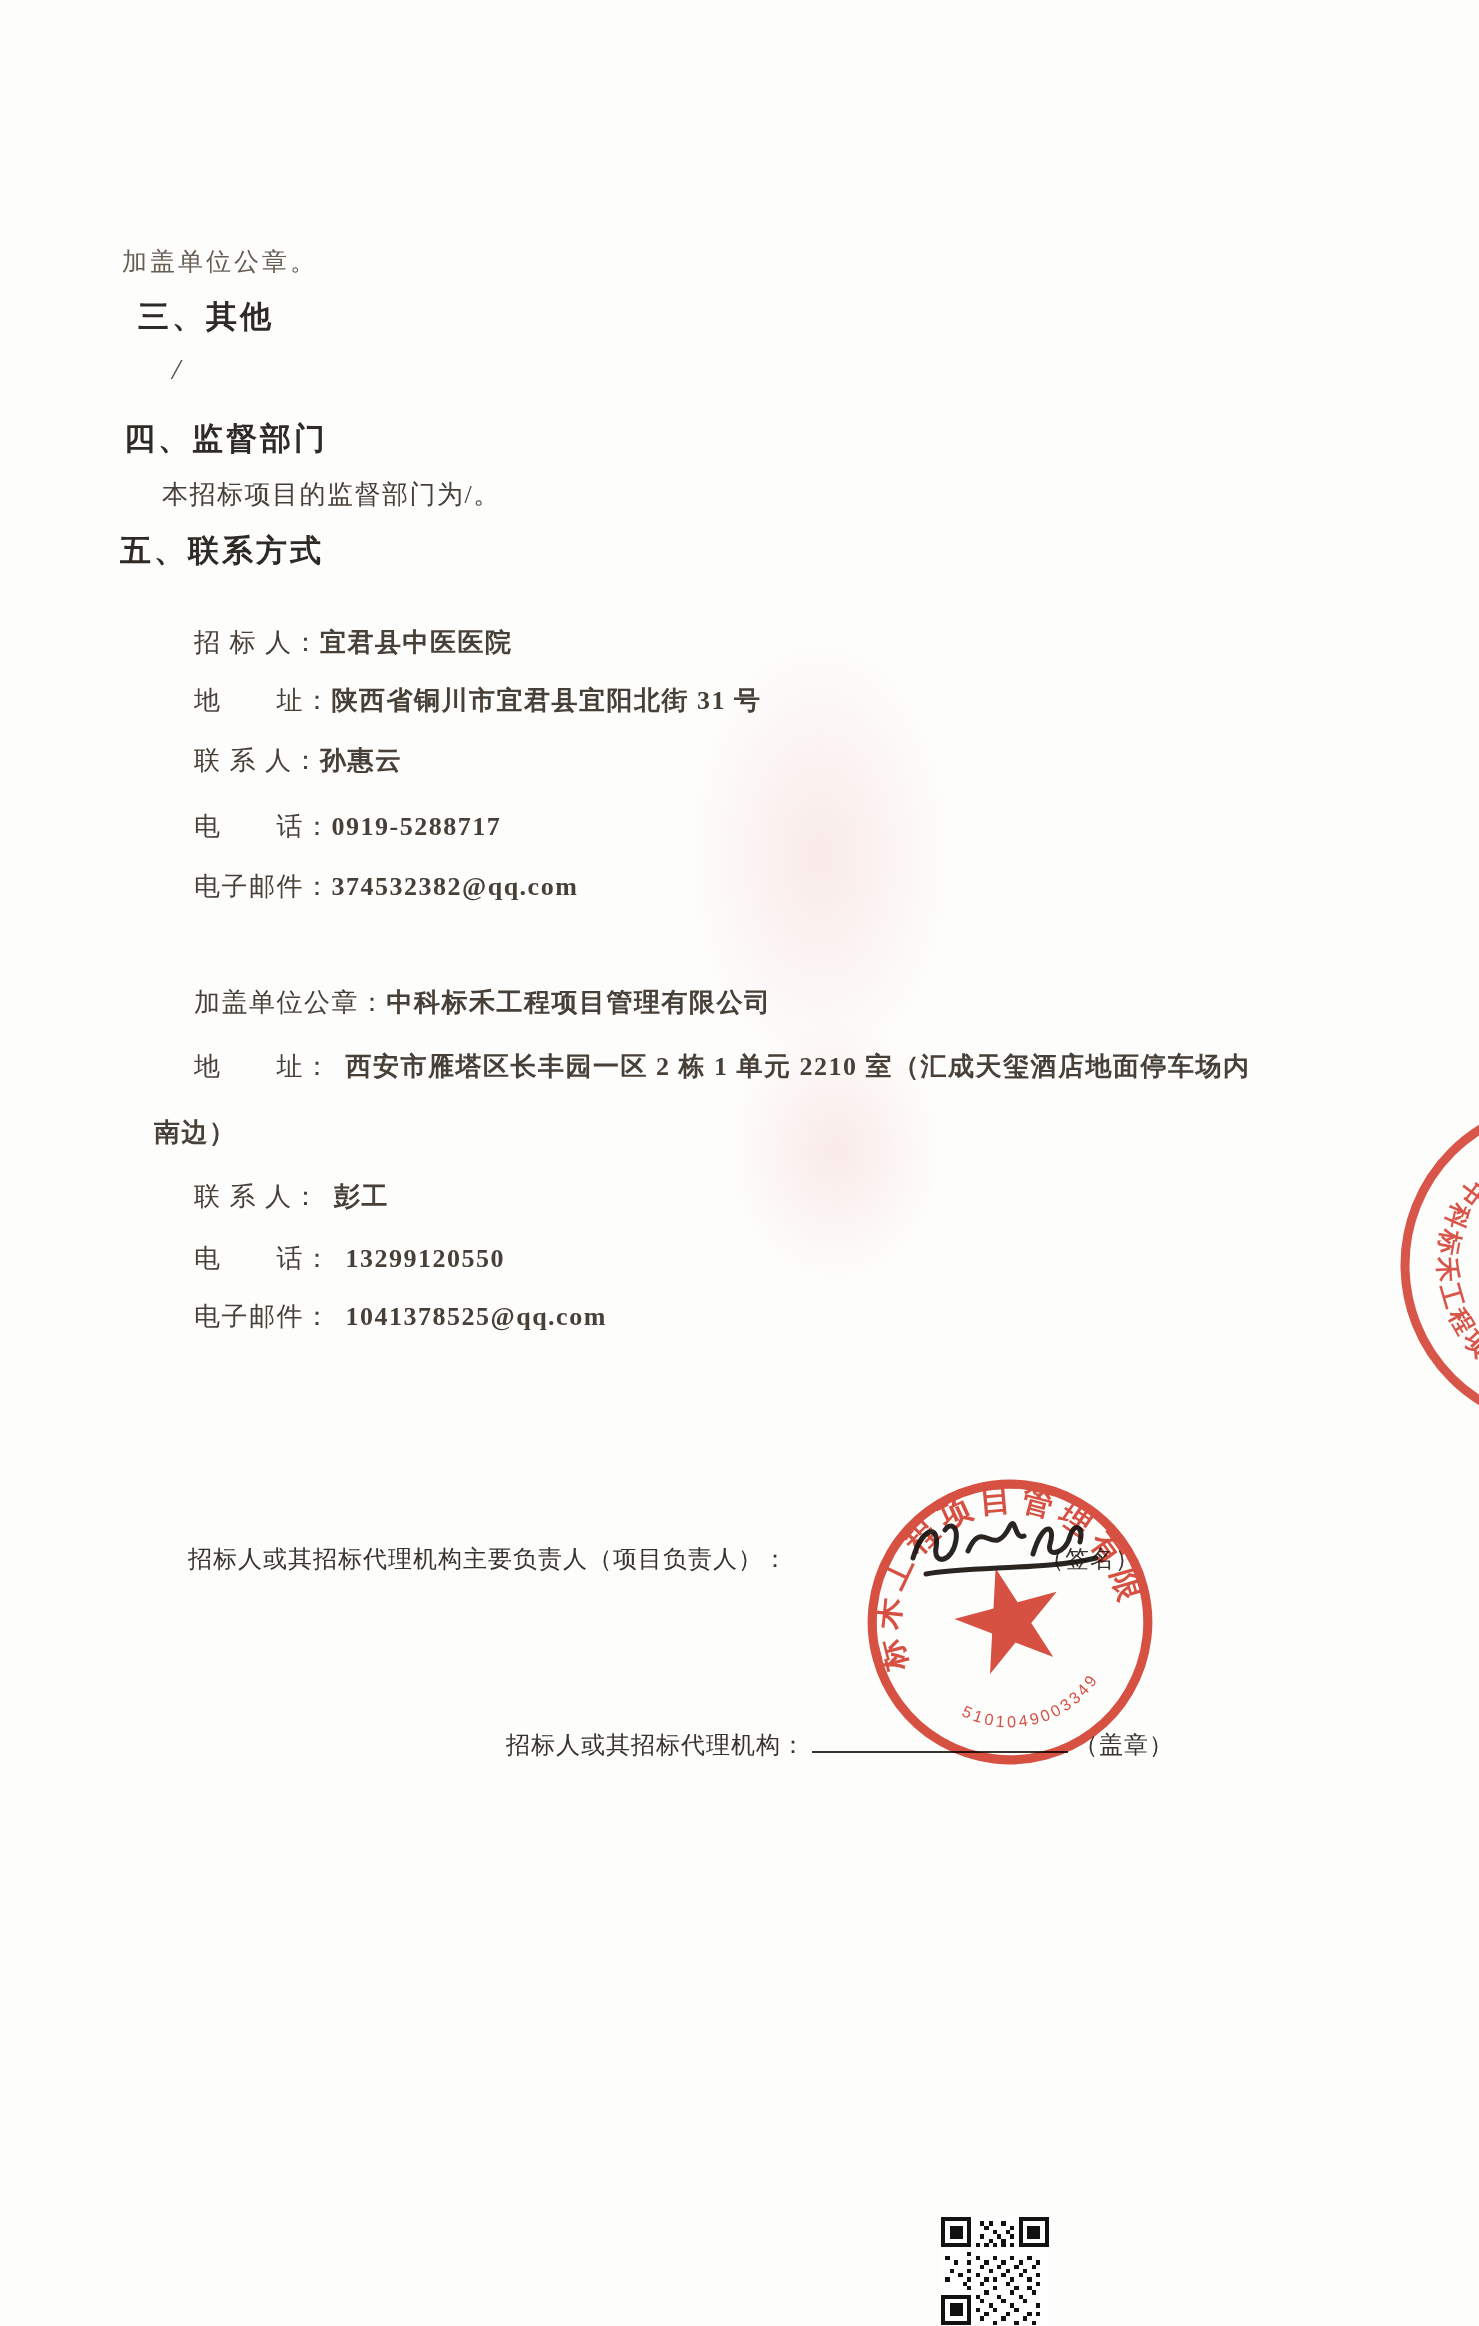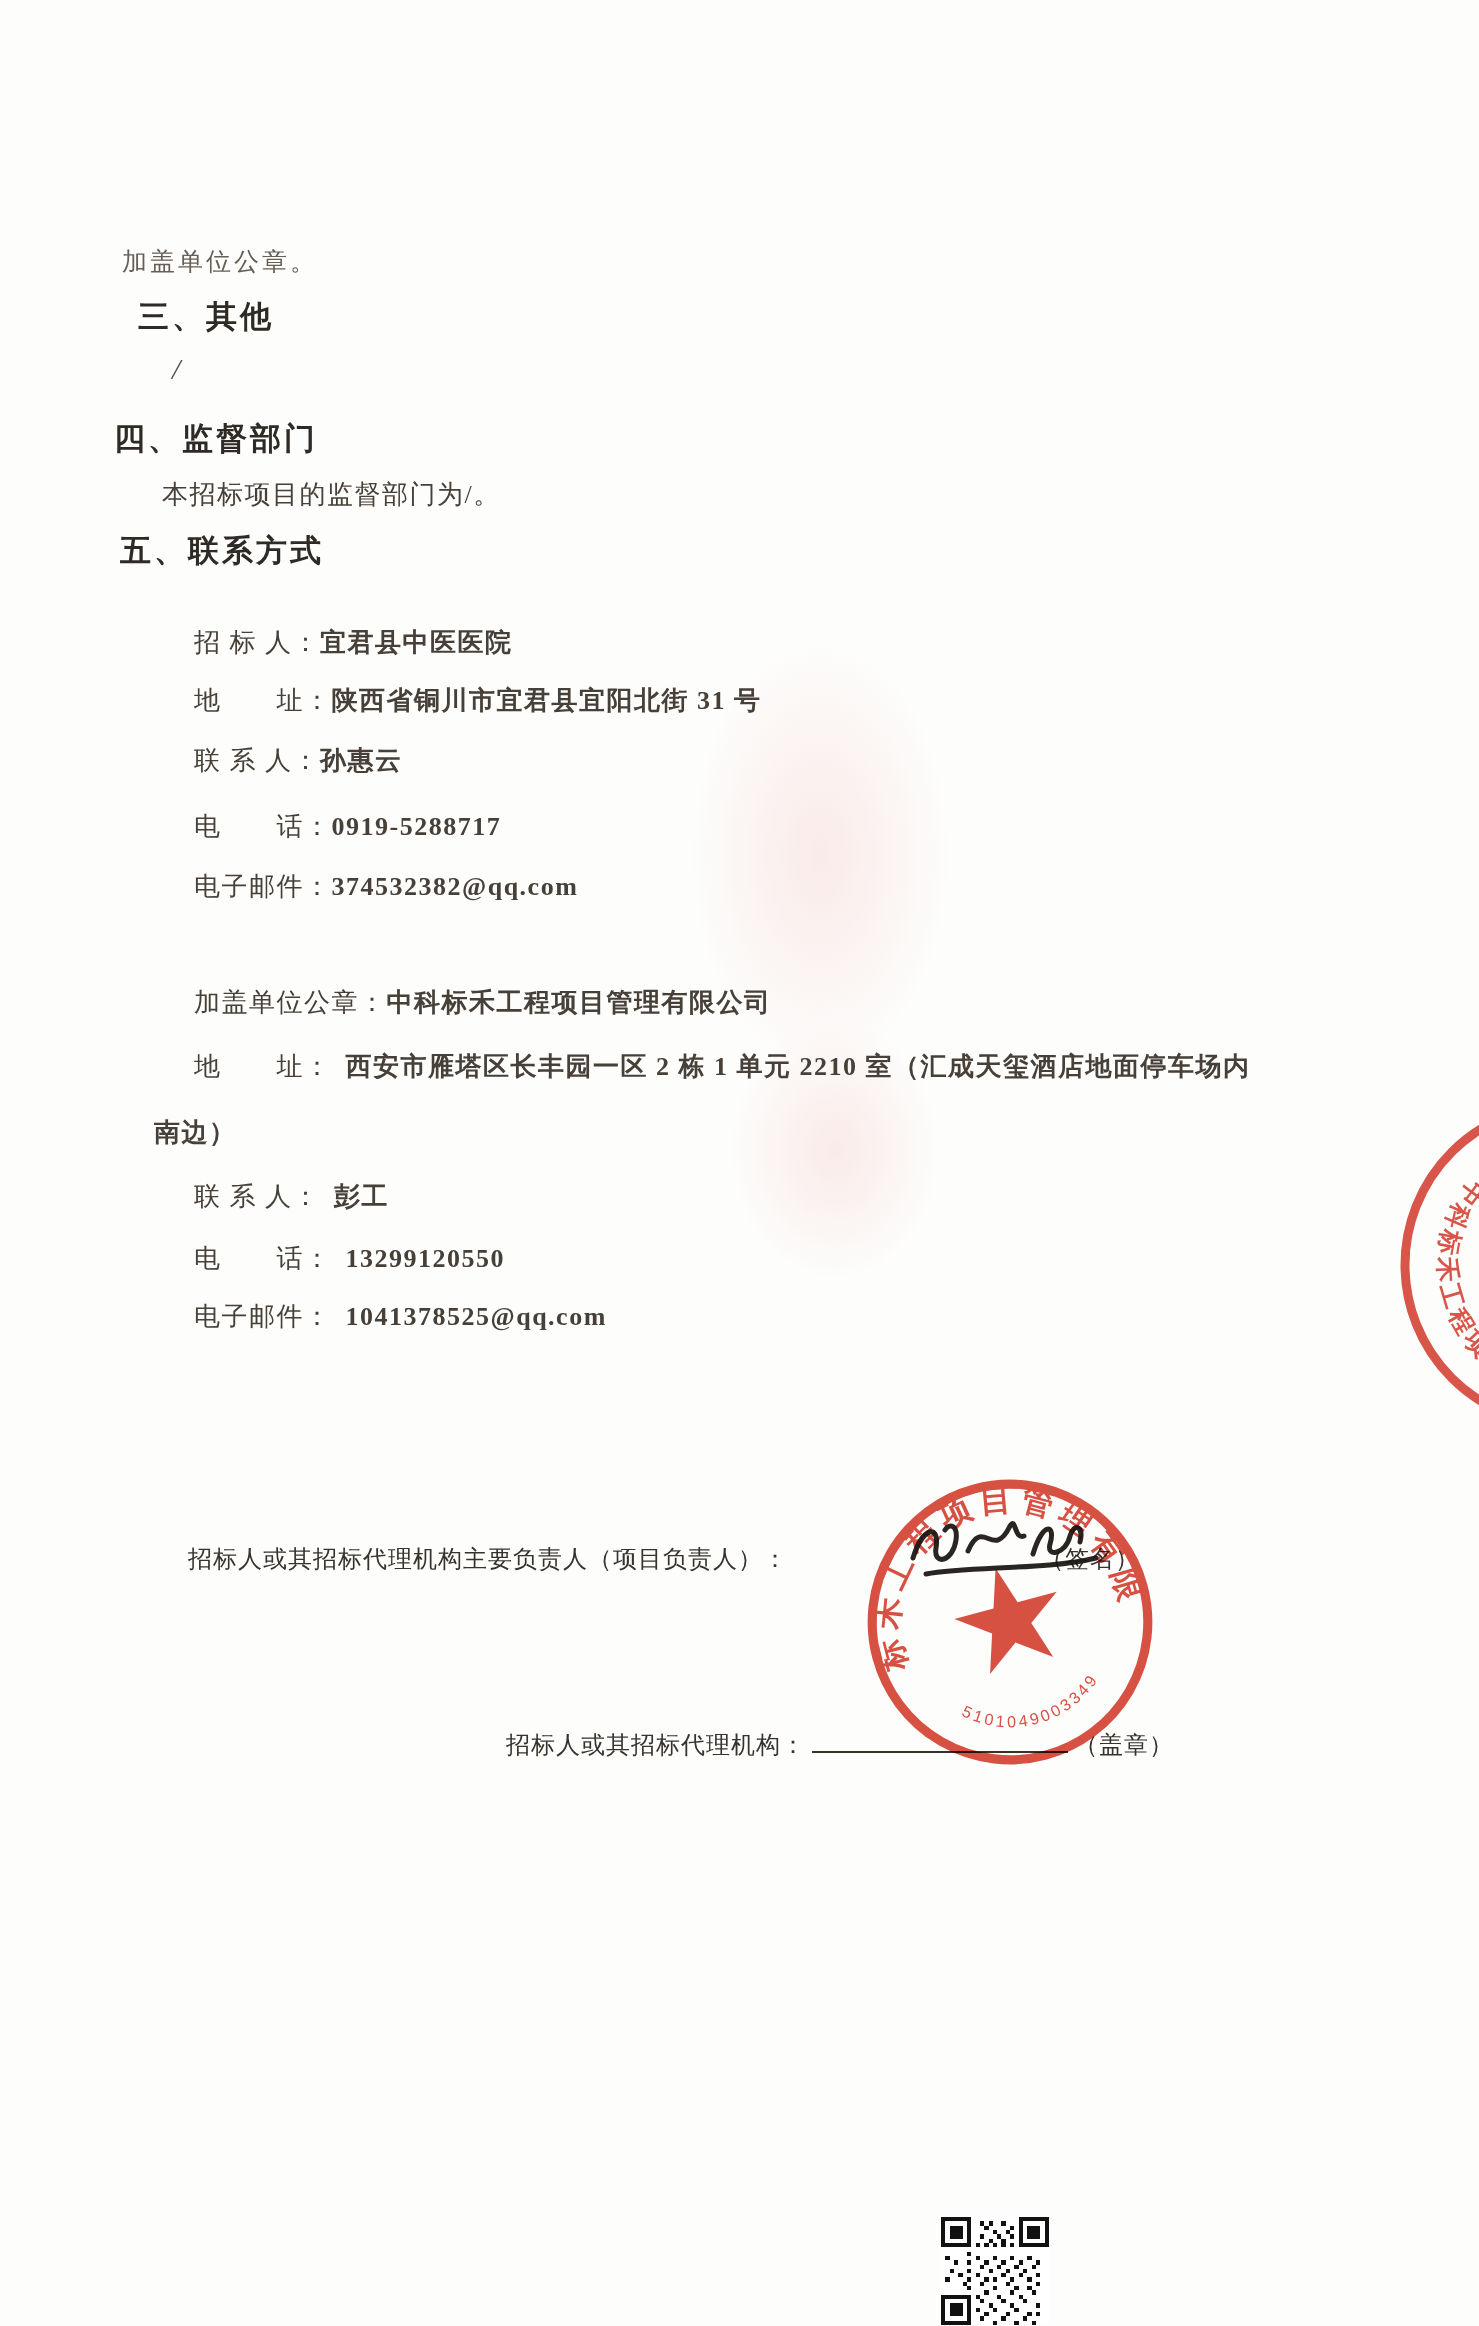--- a/index.html
+++ b/index.html
@@ -30,21 +30,21 @@
 <div class="page">
 
   <div class="ghost" style="left:690px;top:640px;width:260px;height:430px;"></div>
   <div class="ghost" style="left:730px;top:1020px;width:210px;height:260px;"></div>
 
   <div class="line note" style="left:122px;top:248px;">加盖单位公章。</div>
 
   <h2 class="sec" style="left:120px;top:300px;margin-left:18px;">三、其他</h2>
   <div class="line slash" style="left:172px;top:352px;">/</div>
 
-  <h2 class="sec" style="left:114px;top:422px;">四、监督部门</h2>
+  <h2 class="sec" style="left:124px;top:422px;">四、监督部门</h2>
   <div class="line" style="left:162px;top:480px;">本招标项目的监督部门为/。</div>
 
   <h2 class="sec" style="left:120px;top:534px;">五、联系方式</h2>
 
   <div class="line" style="left:162px;top:598px;">
     <span class="lbl">招 标 人：</span><span class="val">宜君县中医医院</span>
   </div>
   <div class="line" style="left:162px;top:656px;">
     <span class="lbl">地　　址：</span><span class="val">陕西省铜川市宜君县宜阳北街 31 号</span>
   </div>

